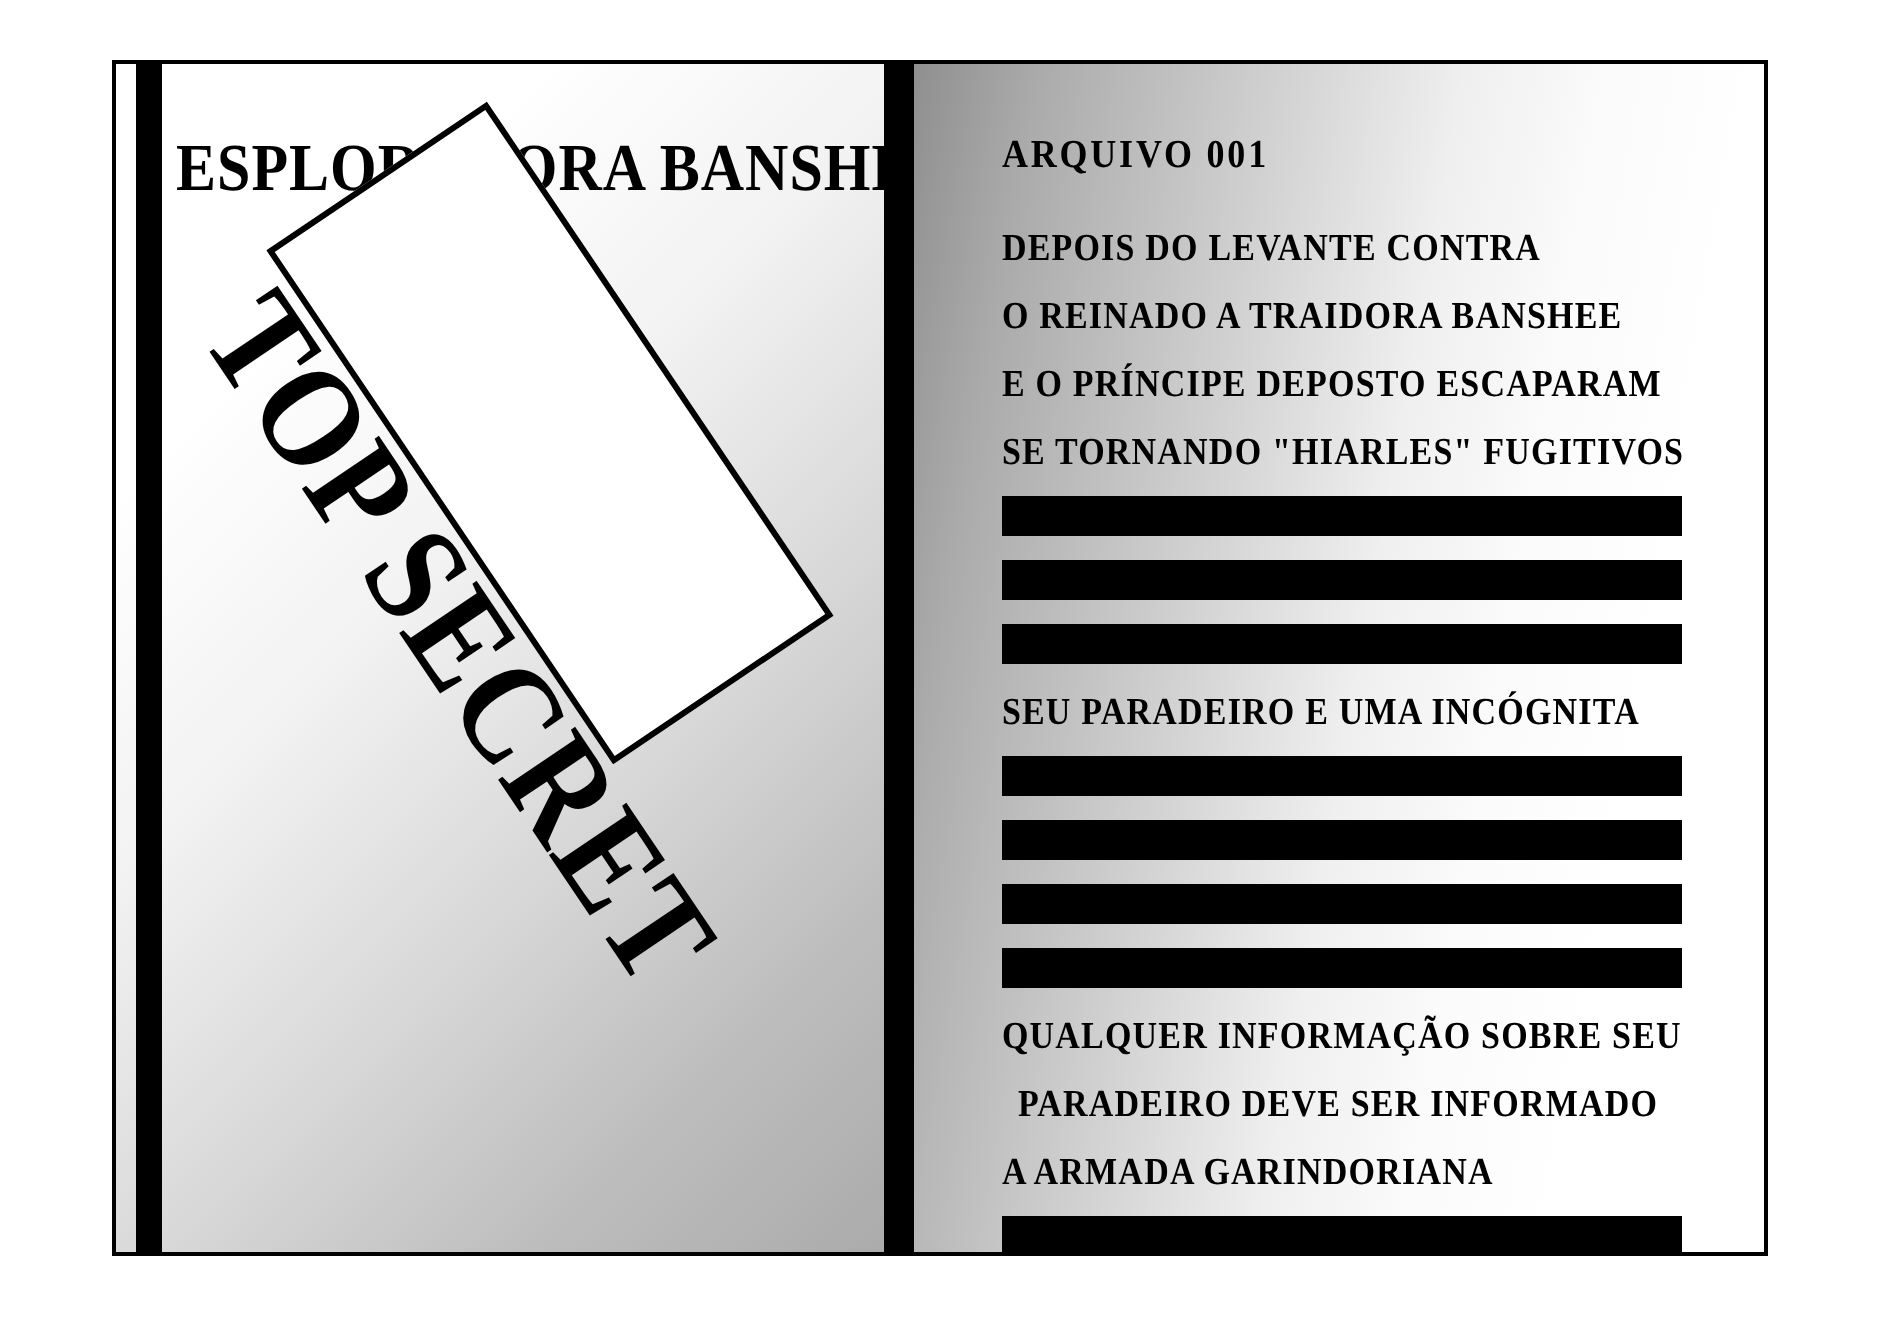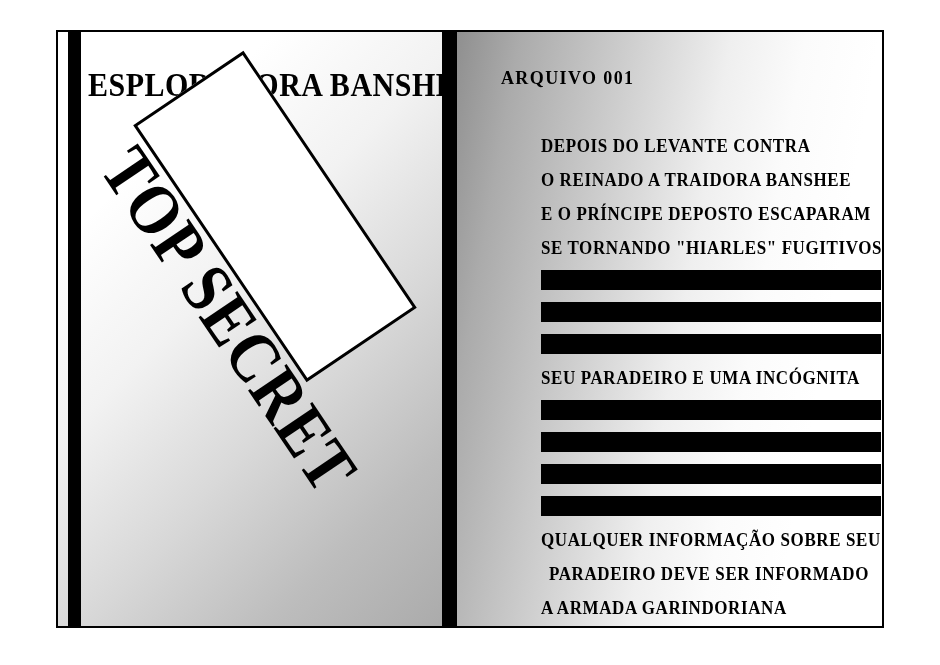--- a/index.html
+++ b/index.html
@@ -126,23 +126,22 @@
     font-size: 18px;
     letter-spacing: 1.4px;
     color: #000000;
     transform: scaleY(1.1);
     transform-origin: left top;
   }
 
   #doc-body {
     position: absolute;
     left: 44px;
-    top: 102px;
+    top: 80px;
     width: 340px;
-    margin-left: 40px;
   }
 
   .line-text {
     font-family: "Liberation Serif", serif;
     font-weight: bold;
     font-size: 17px;
     letter-spacing: 0.6px;
     color: #000000;
     white-space: nowrap;
     transform: scaleY(1.12);

